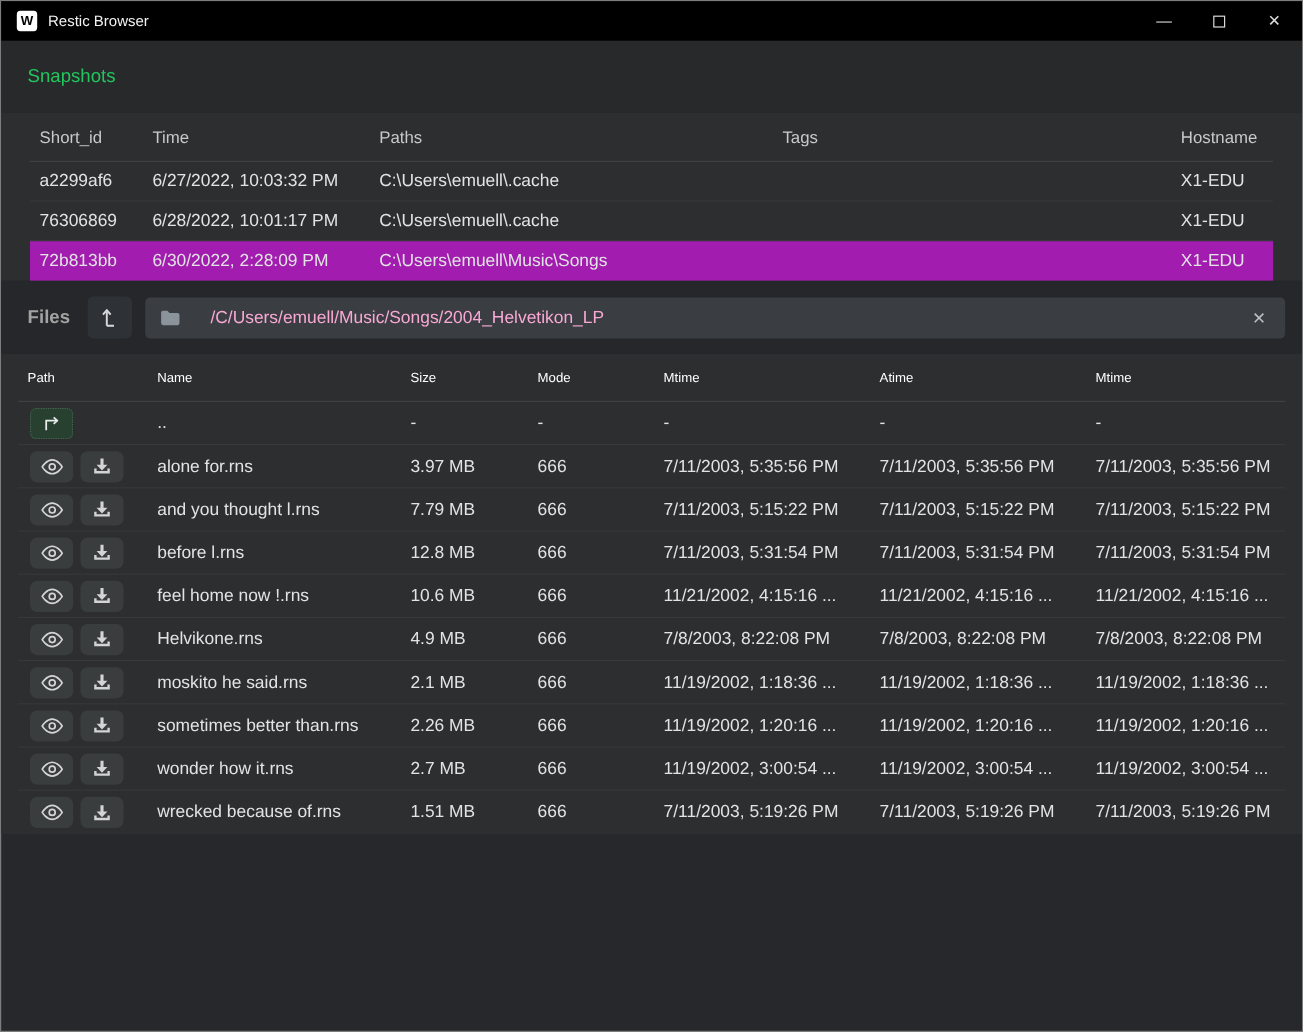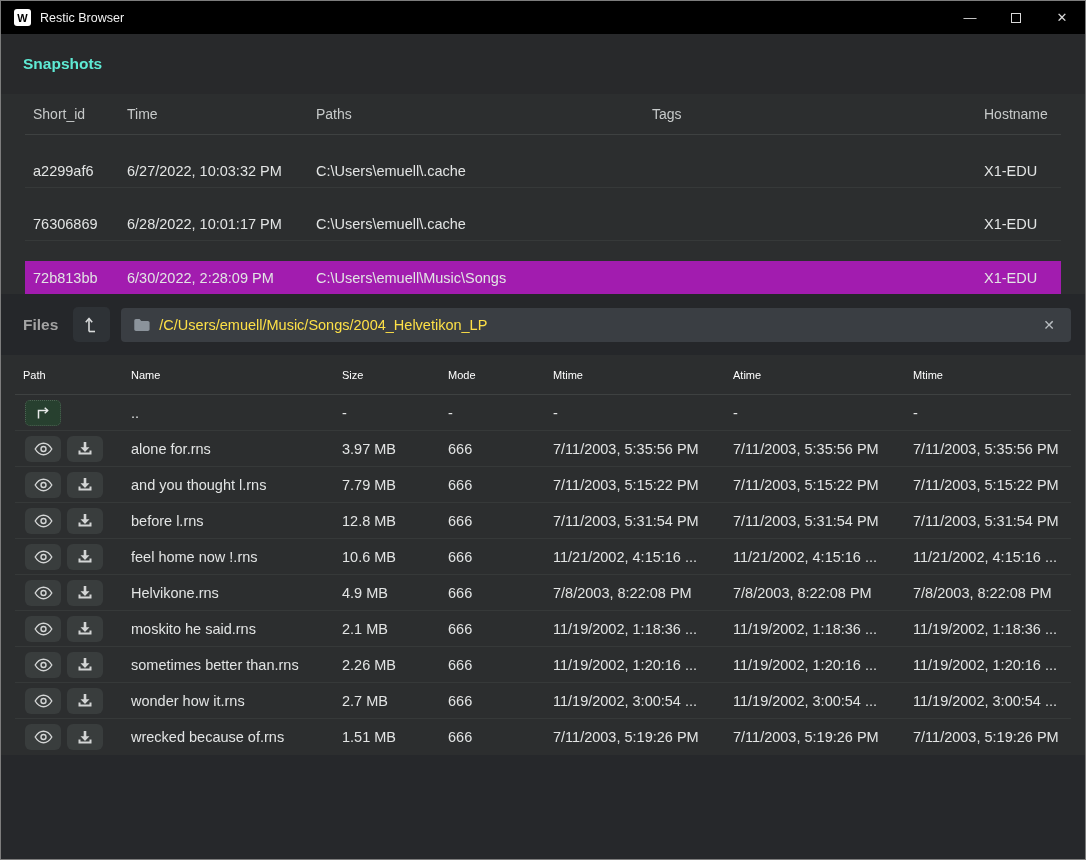--- a/index.html
+++ b/index.html
@@ -23,38 +23,38 @@
   .app-header { height:57px; background:#2d2f30; display:flex; align-items:center;
                 padding:0 22px; gap:24px; flex:0 0 auto; }
   .app-title { font-size:17px; font-weight:bold; color:#edefef; letter-spacing:.2px; }
   .select-repo-btn { background:#2b4137; border:1px dotted #51614f; border-radius:6px;
                      color:#f3f5f4; font-weight:bold; font-size:14px; padding:11px 19px;
                      font-family:inherit; cursor:pointer; }
   .repo-path { font-size:15px; color:#878e8e; }
 
   
   .section-band { background:#28292b; height:60px; display:flex; align-items:center; padding:0 22px; flex:0 0 auto; }
-  .section-title { font-size:15.5px; font-weight:bold; color:#5eead4;text-align:right; }
+  .section-title { font-size:15.5px; font-weight:normal; color:#22c55e;text-align:right; }
   .snap-table { background:#2c2e2f; padding:0 24px; flex:0 0 auto; }
   .snap-grid { display:grid; grid-template-columns:94px 189px 336px 332px 1fr; align-items:center; }
   .snap-header { height:41px; color:#c7caca; font-size:14px; border-bottom:1px solid #3e4141; }
-  .snap-row { height:33px; font-size:14.5px; color:#e2e4e4; border-bottom:1px solid #363939; cursor:default;margin-top:20px; }
+  .snap-row { height:33px; font-size:14.5px; color:#e2e4e4; border-bottom:1px solid #363939; cursor:default; }
   .snap-row:last-child { border-bottom:none; }
   .snap-row.selected { background:#a21caf; }
   .cell { padding-left:8px; white-space:nowrap; overflow:hidden; text-overflow:ellipsis; }
 
   
   .files-band { background:#25272a; height:61px; display:flex; align-items:center;
                 padding:0 14px; gap:11px; flex:0 0 auto; }
   .files-label { font-size:15.5px; font-weight:bold; color:#a3a3a3; margin-left:8px; margin-right:4px; }
   .uplevel-btn { width:37px; height:35px; background:#2e3236; border:none; border-radius:5px;
                  display:flex; align-items:center; justify-content:center; cursor:pointer; }
   .pathbar { flex:1; height:34px; background:#3a3e43; border-radius:4px; display:flex;
              align-items:center; padding:0 12px; gap:9px; }
-  .pathbar-text { flex:1; font-size:14.5px; color:#fde047; white-space:nowrap; overflow:hidden; }
+  .pathbar-text { flex:1; font-size:14.5px; color:#f9a8d4; white-space:nowrap; overflow:hidden;margin-left:16px; }
   .clear-btn { background:none; border:none; color:#b9bec2; font-size:14px; cursor:pointer; padding:2px 4px; }
 
   
   .files-table { background:#2c2e2f; padding:0 14px; flex:0 0 auto; }
   .files-grid { display:grid; grid-template-columns:108px 211px 106px 105px 180px 180px 1fr; align-items:center; }
   .files-header { height:40px; color:#ffffff; font-size:11px; border-bottom:1px solid #3e4141; }
   .file-row { height:36px; font-size:14.5px; color:#e2e4e4; border-bottom:1px solid #363939; }
   .file-row:last-child { border-bottom:none; }
   .actions { display:flex; gap:6px; padding-left:10px; }
   .icon-btn { width:36px; height:26px; background:#393d3d; border:none; border-radius:6px;

